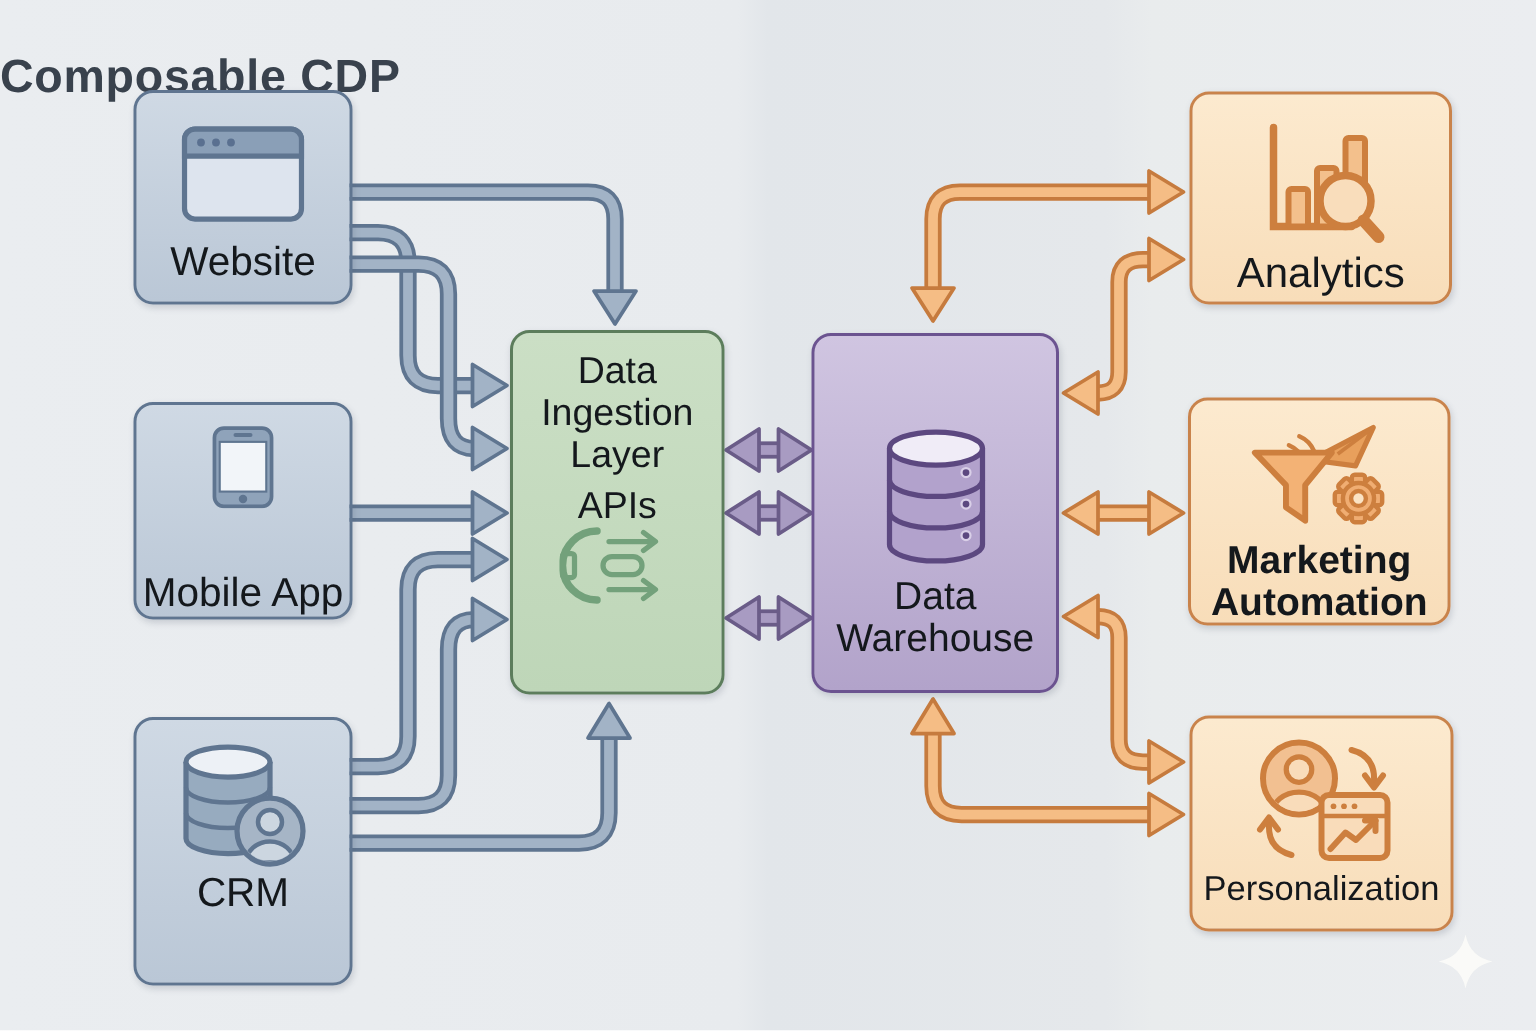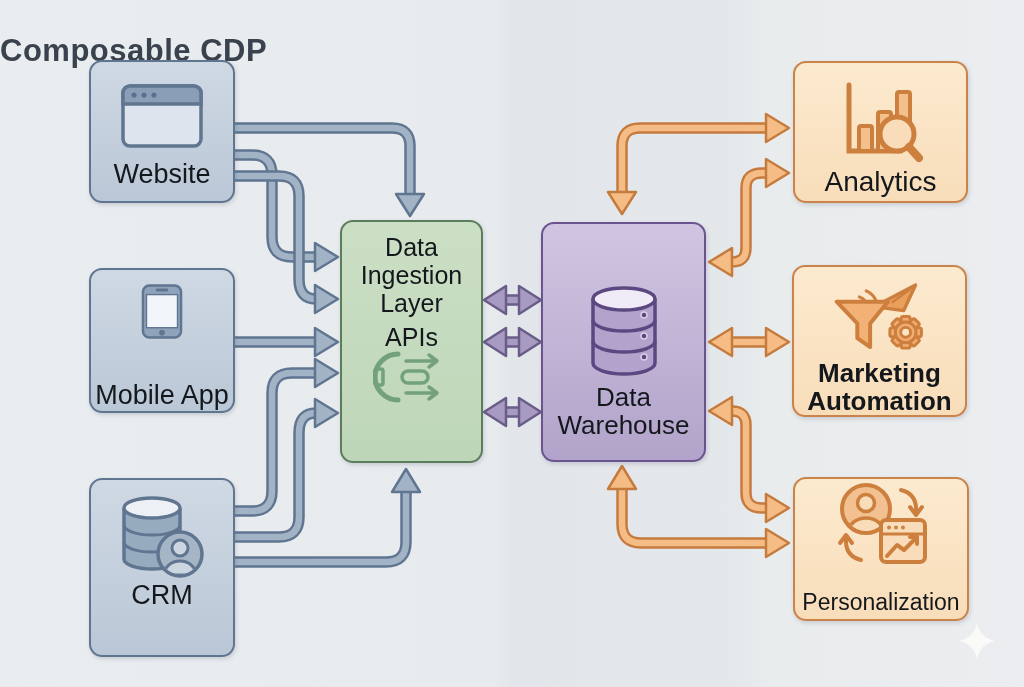--- a/index.html
+++ b/index.html
@@ -29,21 +29,21 @@
   .node-ingestion .t3{font-size:25px;line-height:28px;color:#14181c;text-align:center;}
   .node-ingestion .api{font-size:25px;line-height:28px;margin-top:6px;color:#14181c;}
   .node-ingestion .ev{font-size:25px;line-height:28px;margin-top:2px;color:#14181c;text-align:center;}
   .node-warehouse{left:541px;top:222px;width:165px;height:240px;padding-top:60px;
     background:linear-gradient(180deg,#d0c5e1 0%,#b2a3ca 100%);border:2.5px solid #6b5390;}
   .node-warehouse .lbl{font-size:26px;line-height:28px;margin-top:5px;}
   .node-analytics{left:793px;top:61px;width:175px;height:142px;padding-top:17px;}
   .node-analytics .lbl{font-size:28px;margin-top:2px;}
   .node-marketing{left:792px;top:265px;width:175px;height:152px;padding-top:14px;font-weight:bold;}
   .node-marketing .lbl{font-size:26px;line-height:28px;margin-top:3px;}
-  .node-personalization{left:793px;top:477px;width:176px;height:144px;padding-top:3px;gap:20px;}
+  .node-personalization{left:793px;top:477px;width:176px;height:144px;padding-top:13px;}
   .node-personalization .lbl{font-size:23px;margin-top:1px;}
   svg{display:block;}
   .arrows{position:absolute;left:0;top:0;pointer-events:none;}
   .arr path.o{fill:none;stroke-linejoin:round;}
   .arr path.i{fill:none;stroke-linejoin:round;}
   .blue path.o{stroke:#5f7590;stroke-width:11.5px;}
   .blue path.i{stroke:#a2b3c6;stroke-width:6.5px;}
   .blue polygon{fill:#a2b3c6;stroke:#5f7590;stroke-width:2.5px;stroke-linejoin:round;}
   .vio path.o{stroke:#6a5c88;stroke-width:11.5px;}
   .vio path.i{stroke:#a89bc2;stroke-width:6.5px;}

